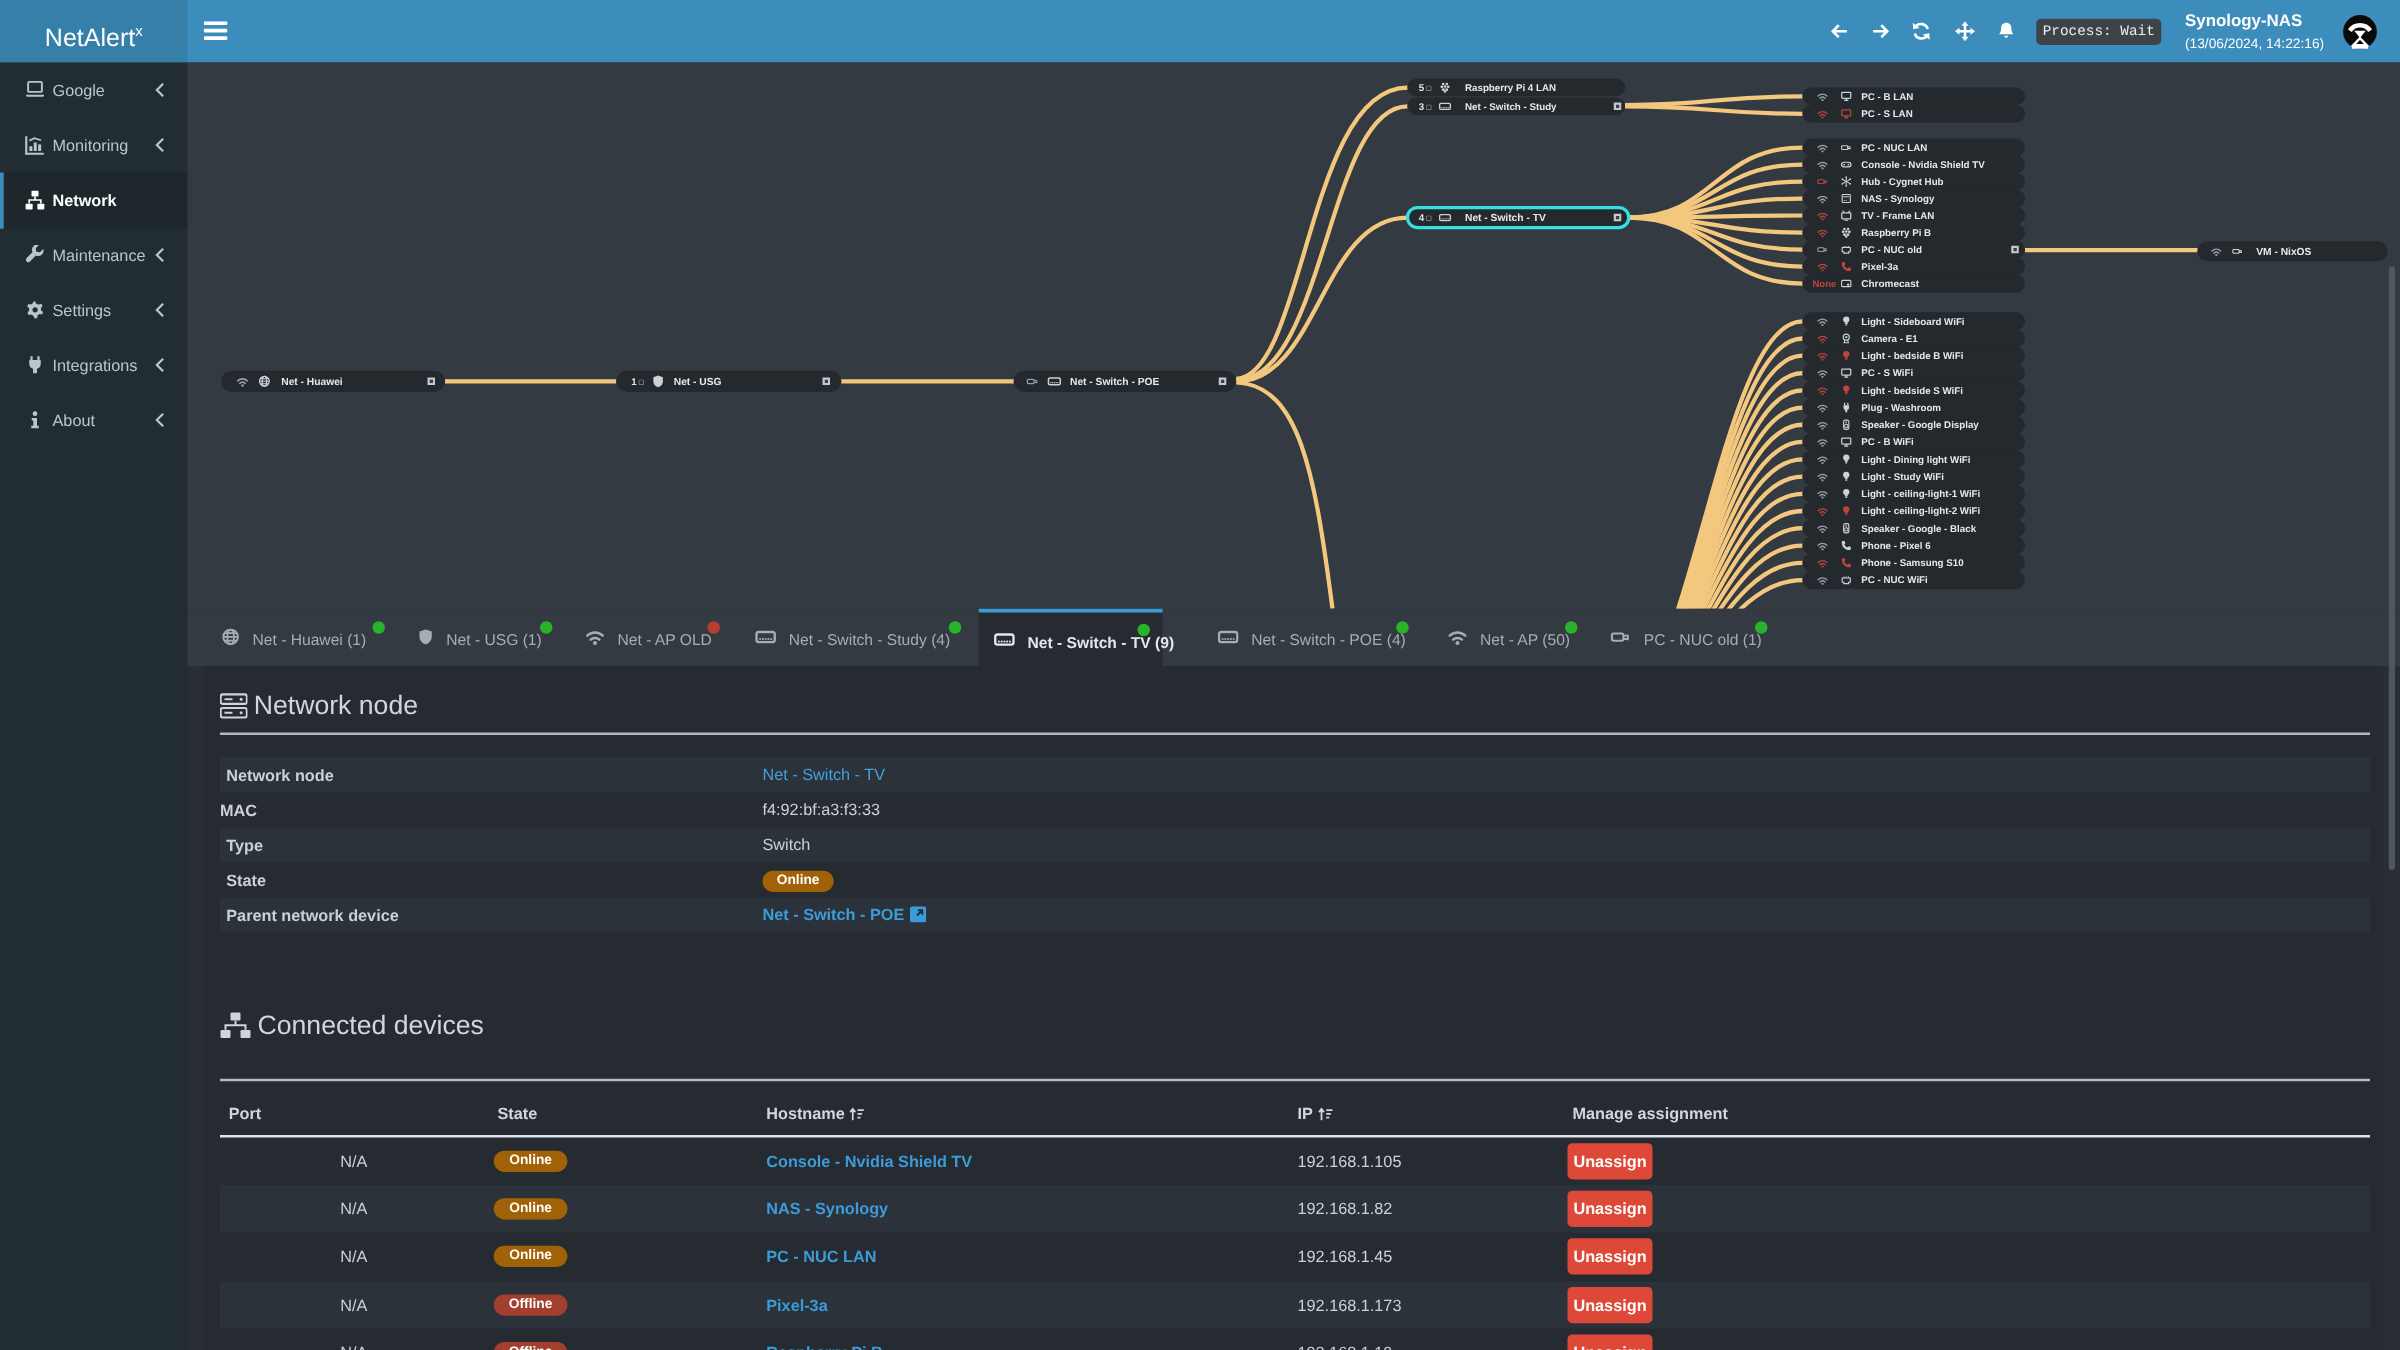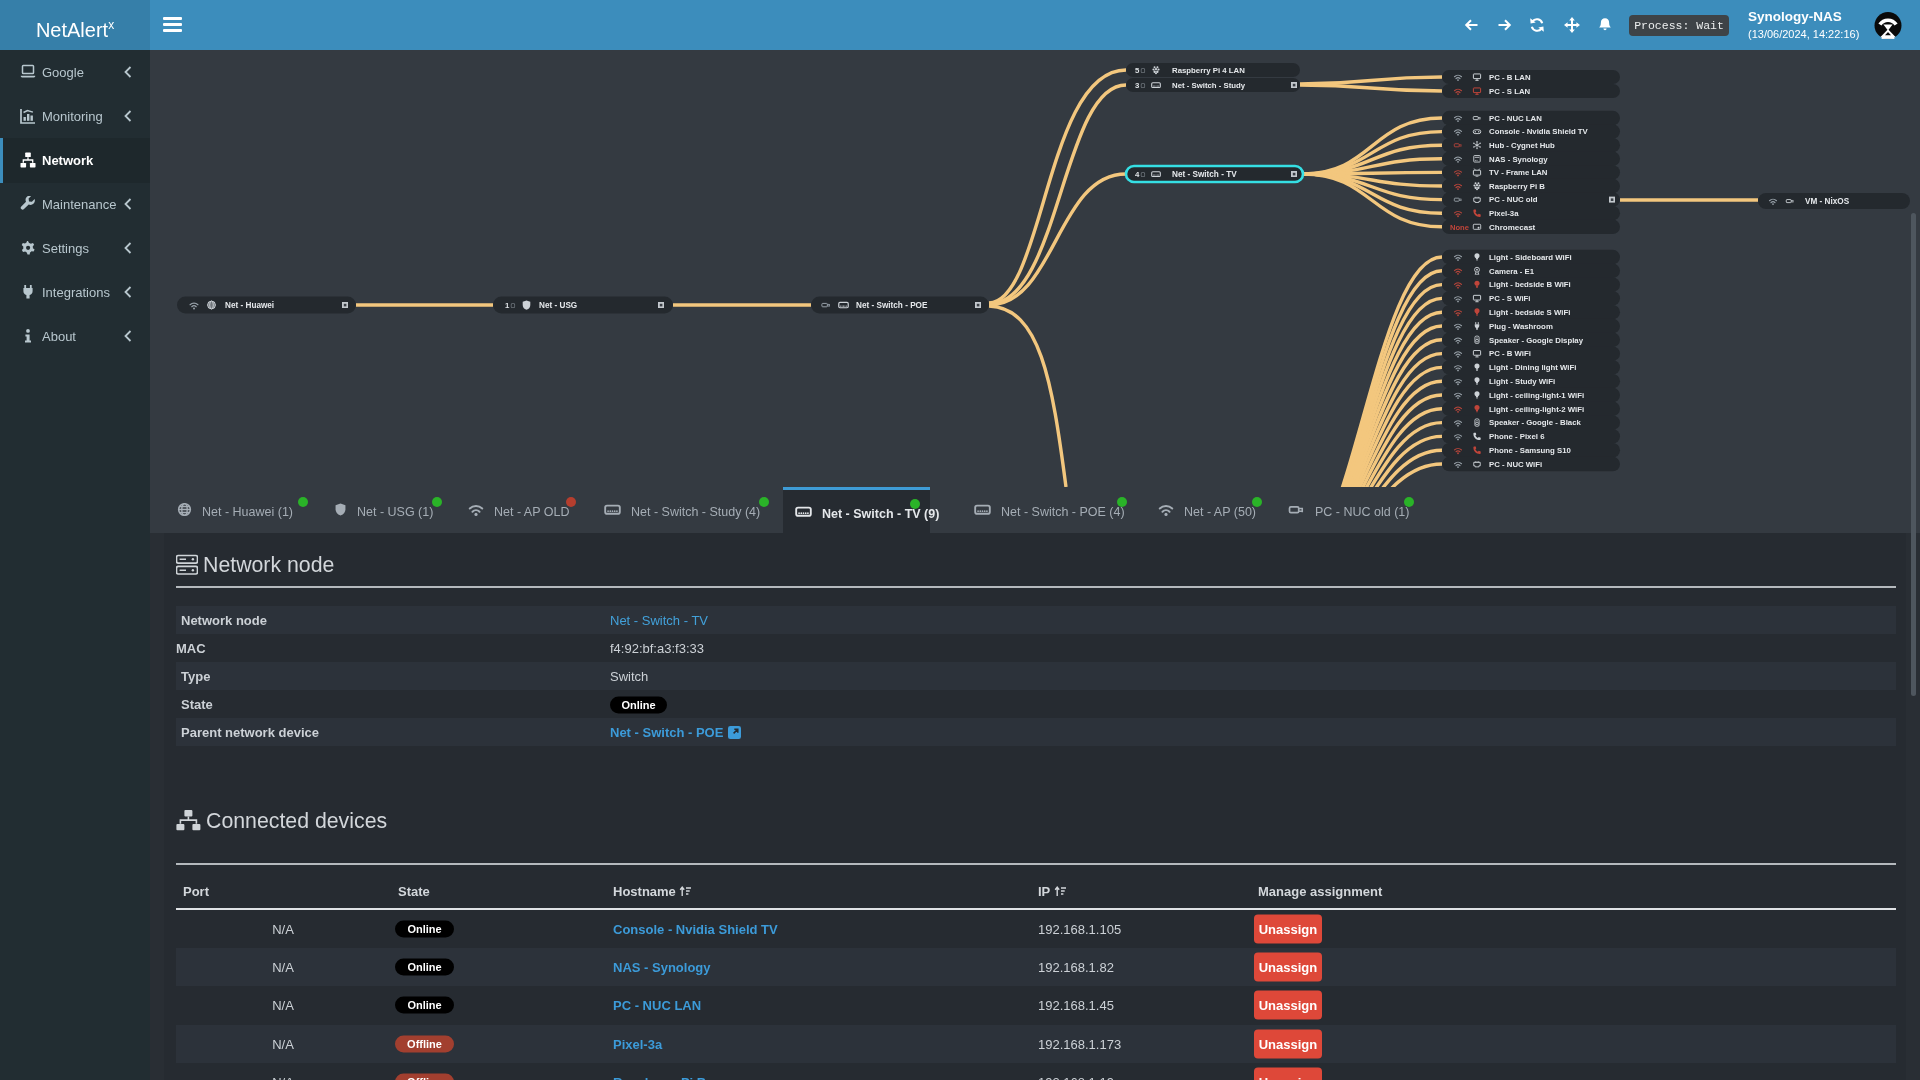--- a/index.html
+++ b/index.html
@@ -26,21 +26,21 @@
 .h2{position:absolute;color:#d2d6da;font-size:21.3px;white-space:nowrap}
 .hr{position:absolute;height:1.6px;background:#b4b9bd}
 .row28{position:absolute;left:176px;width:1720px;height:28px}
 .lite{background:#2c323a}
 .cell{position:absolute;top:50%;transform:translateY(-50%);white-space:nowrap}
 .lab{font-weight:700;color:#ccd1d6;font-size:13px}
 .val{color:#ccd1d6;font-size:13px}
 .lnk{color:#42a1da;font-size:13px}
 .lnkb{color:#3c9bd9;font-size:13px;font-weight:700}
 .badge{position:absolute;top:50%;transform:translateY(-50%);height:17px;border-radius:9px;color:#fff;font-size:11px;font-weight:700;text-align:center;line-height:17px}
-.bon{background:#000000}
+.bon{background:#a16207}
 .boff{background:#a23f2f}
 .btn{position:absolute;top:50%;transform:translateY(-50%);width:68px;height:29px;border-radius:4px;background:#de4839;color:#fff;font-size:13px;font-weight:700;text-align:center;line-height:29px}
 .row38{position:absolute;left:176px;width:1720px;height:38.3px}
 .thead{font-weight:700;color:#d3d7db;font-size:13px}
 #scroll{position:absolute;left:1911px;top:213px;width:5px;height:483px;background:#4e565e;border-radius:3px}
 </style></head><body>
 <svg width="0" height="0" style="position:absolute">
     <defs>
 <g id="i-wifi">
         <path d="M1.1 4.7 A5.6 5.6 0 0 1 8.9 4.7" stroke="currentColor" stroke-width="1.25" fill="none" stroke-linecap="round"></path>

